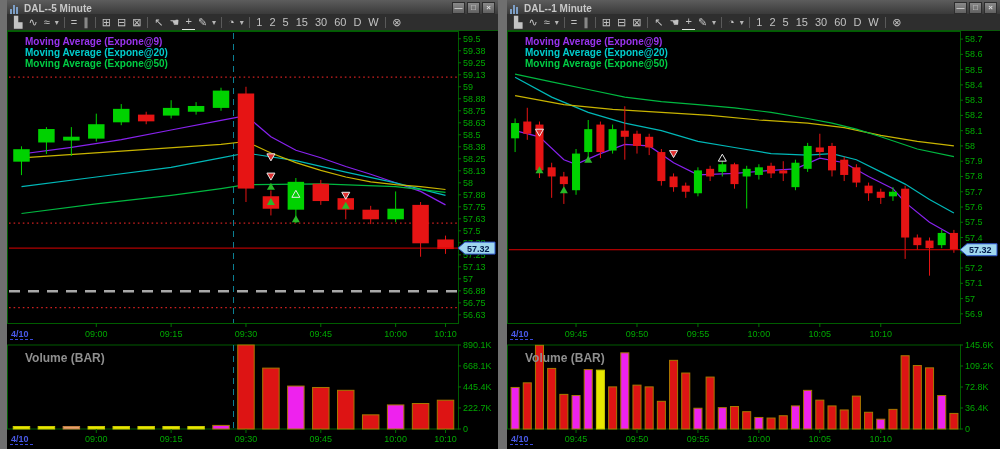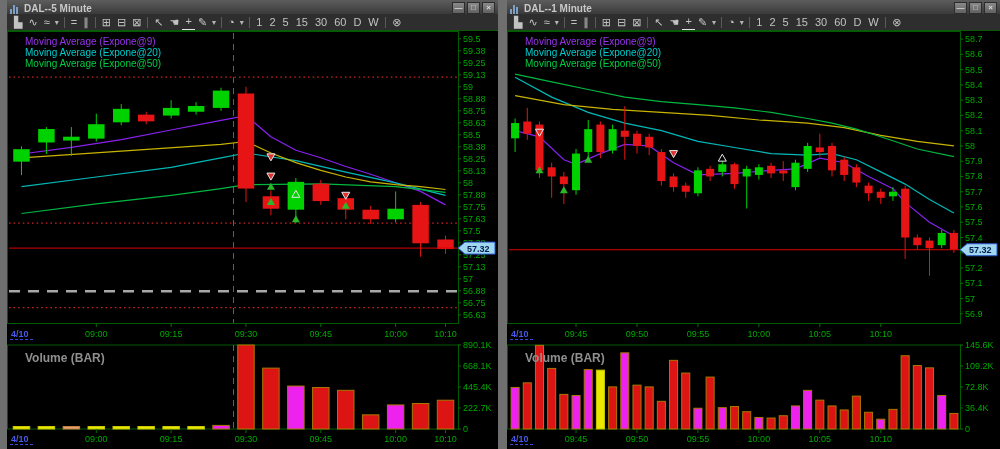--- a/index.html
+++ b/index.html
@@ -16,21 +16,21 @@
   .winbtn{width:11px;height:10px;background:linear-gradient(#8a8a8a,#606060);border:1px solid #2c2c2c;
     color:#ddd;font-size:8px;line-height:9px;text-align:center;margin-left:2px;font-weight:bold;}
   .toolbar{height:16px;background:#2e2e2e;border-bottom:1px solid #151515;display:flex;align-items:center;
     color:#c2c2c2;font-size:11px;padding:0 4px;white-space:nowrap;}
   .tbicon{padding:0 3px;cursor:default;line-height:15px;}
   .tbicon.active{border-bottom:1px solid #e5e5e5;}
   .tbsep{width:1px;height:11px;background:#5a5a5a;margin:0 3px;}
   .tbdrop{font-size:8px;padding:0 2px;color:#b5b5b5;}
   .interval{padding:0 3.5px;font-size:11px;}
   .chartarea{position:absolute;left:0;right:0;top:30px;bottom:0;background:#000;border-top:1px solid #0a5a0a;}
-  .legend{position:absolute;left:18px;top:5px;font-size:10px;font-weight:normal;line-height:11px;}
+  .legend{position:absolute;left:18px;top:5px;font-size:10px;font-weight:bold;line-height:11px;}
   .vol-label{position:absolute;left:18px;top:320px;font-size:12px;font-weight:bold;color:#8f8f8f;}
   svg{position:absolute;left:0;top:0;}
   svg text{font-family:"Liberation Sans",sans-serif;}
 </style>
 </head>
 <body>
 
 <div class="window" id="win0">
   <div class="titlebar">
     <span class="chart-mini-icon">

